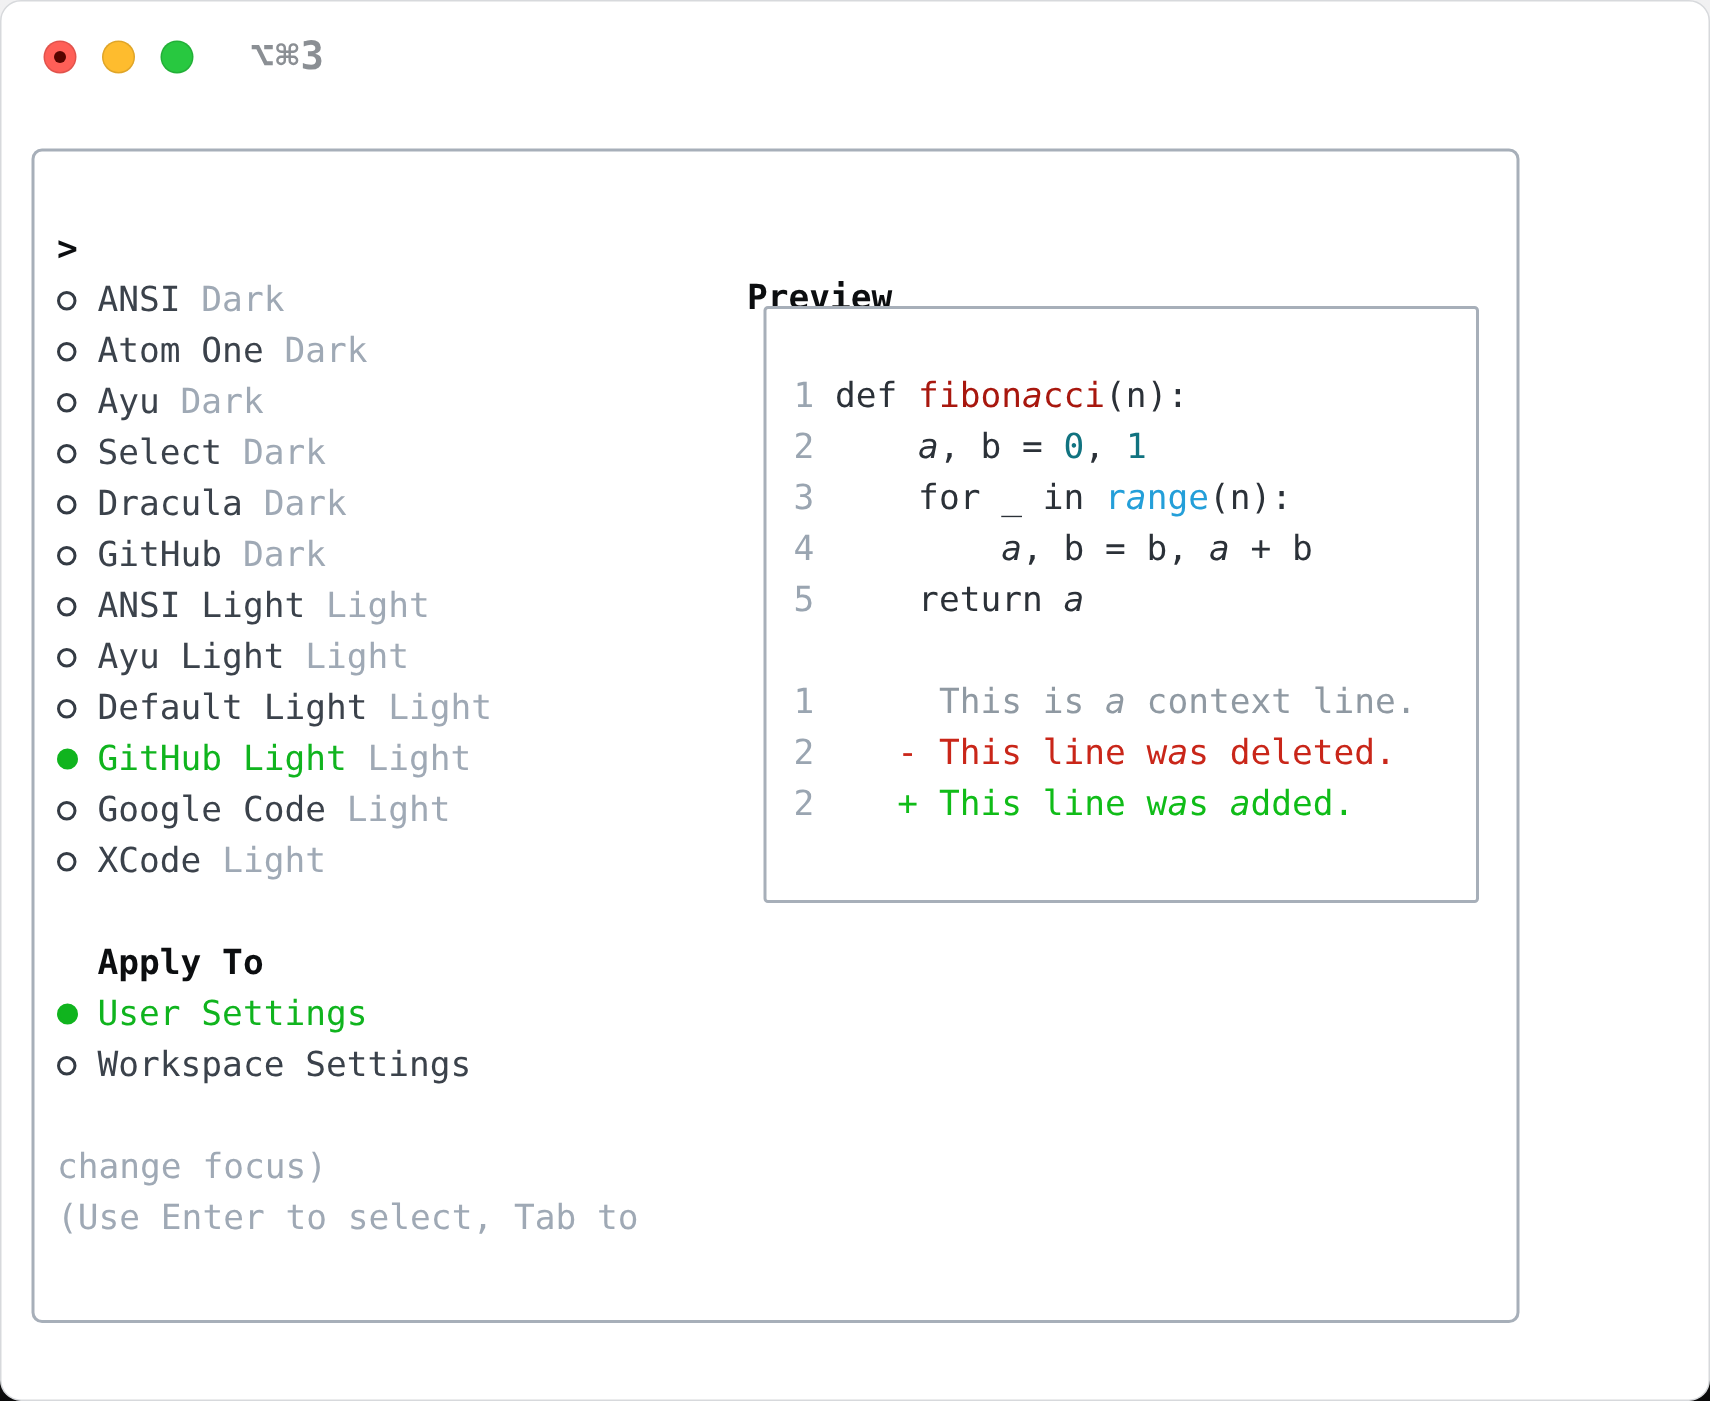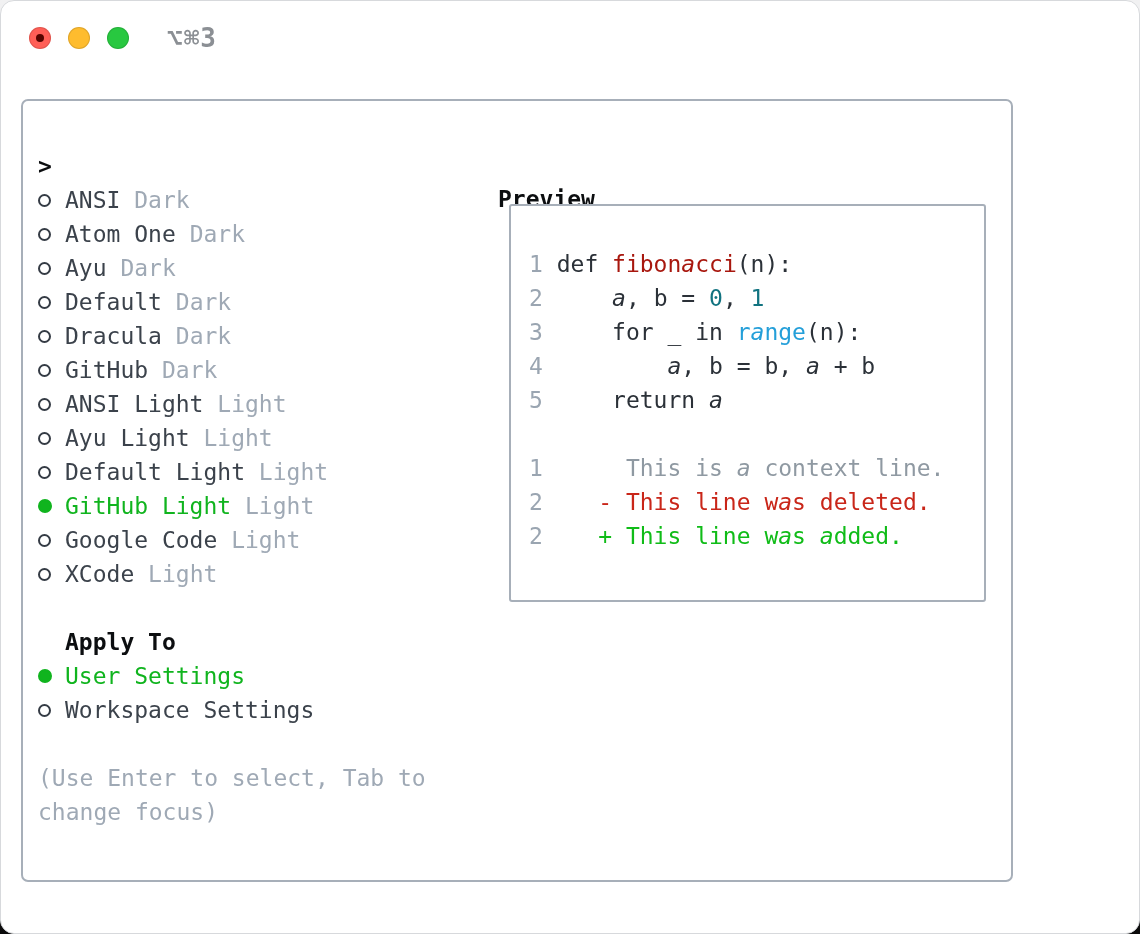--- a/index.html
+++ b/index.html
@@ -106,21 +106,21 @@
   </div>
 
   <div class="row list-row">
     <span class="radio-cell"><span class="radio"></span></span>
     <span class="t-name">Ayu</span>
     <span class="t-variant">Dark</span>
   </div>
 
   <div class="row list-row">
     <span class="radio-cell"><span class="radio"></span></span>
-    <span class="t-name">Default</span>
+    <span class="t-name">Select</span>
     <span class="t-variant">Dark</span>
   </div>
 
   <div class="row list-row">
     <span class="radio-cell"><span class="radio"></span></span>
     <span class="t-name">Dracula</span>
     <span class="t-variant">Dark</span>
   </div>
 
   <div class="row list-row">
@@ -177,22 +177,22 @@
   </div>
 
   <div class="row list-row">
     <span class="radio-cell"><span class="radio"></span></span>
     <span class="t-name">Workspace Settings</span>
   </div>
 </div>
 
       <div class="row"></div>
 
+      <div class="row help-line">change focus)</div>
       <div class="row help-line">(Use Enter to select, Tab to</div>
-      <div class="row help-line">change focus)</div>
     </div>
 
     <div class="row title preview-title">Preview</div>
 
     <div class="preview-box">
       <div id="code-lines">
           <div class="code-row"><span class="ln">1</span><span class="fg">def </span><span class="func">fibon<span class="ita">a</span>cci</span><span class="fg">(n):</span></div>
           <div class="code-row"><span class="ln">2</span><span class="fg">    <span class="ita">a</span>, b = </span><span class="const">0</span><span class="fg">, </span><span class="const">1</span></div>
           <div class="code-row"><span class="ln">3</span><span class="fg">    for _ in </span><span class="call">r<span class="ita">a</span>nge</span><span class="fg">(n):</span></div>
           <div class="code-row"><span class="ln">4</span><span class="fg">        <span class="ita">a</span>, b = b, <span class="ita">a</span> + b</span></div>

